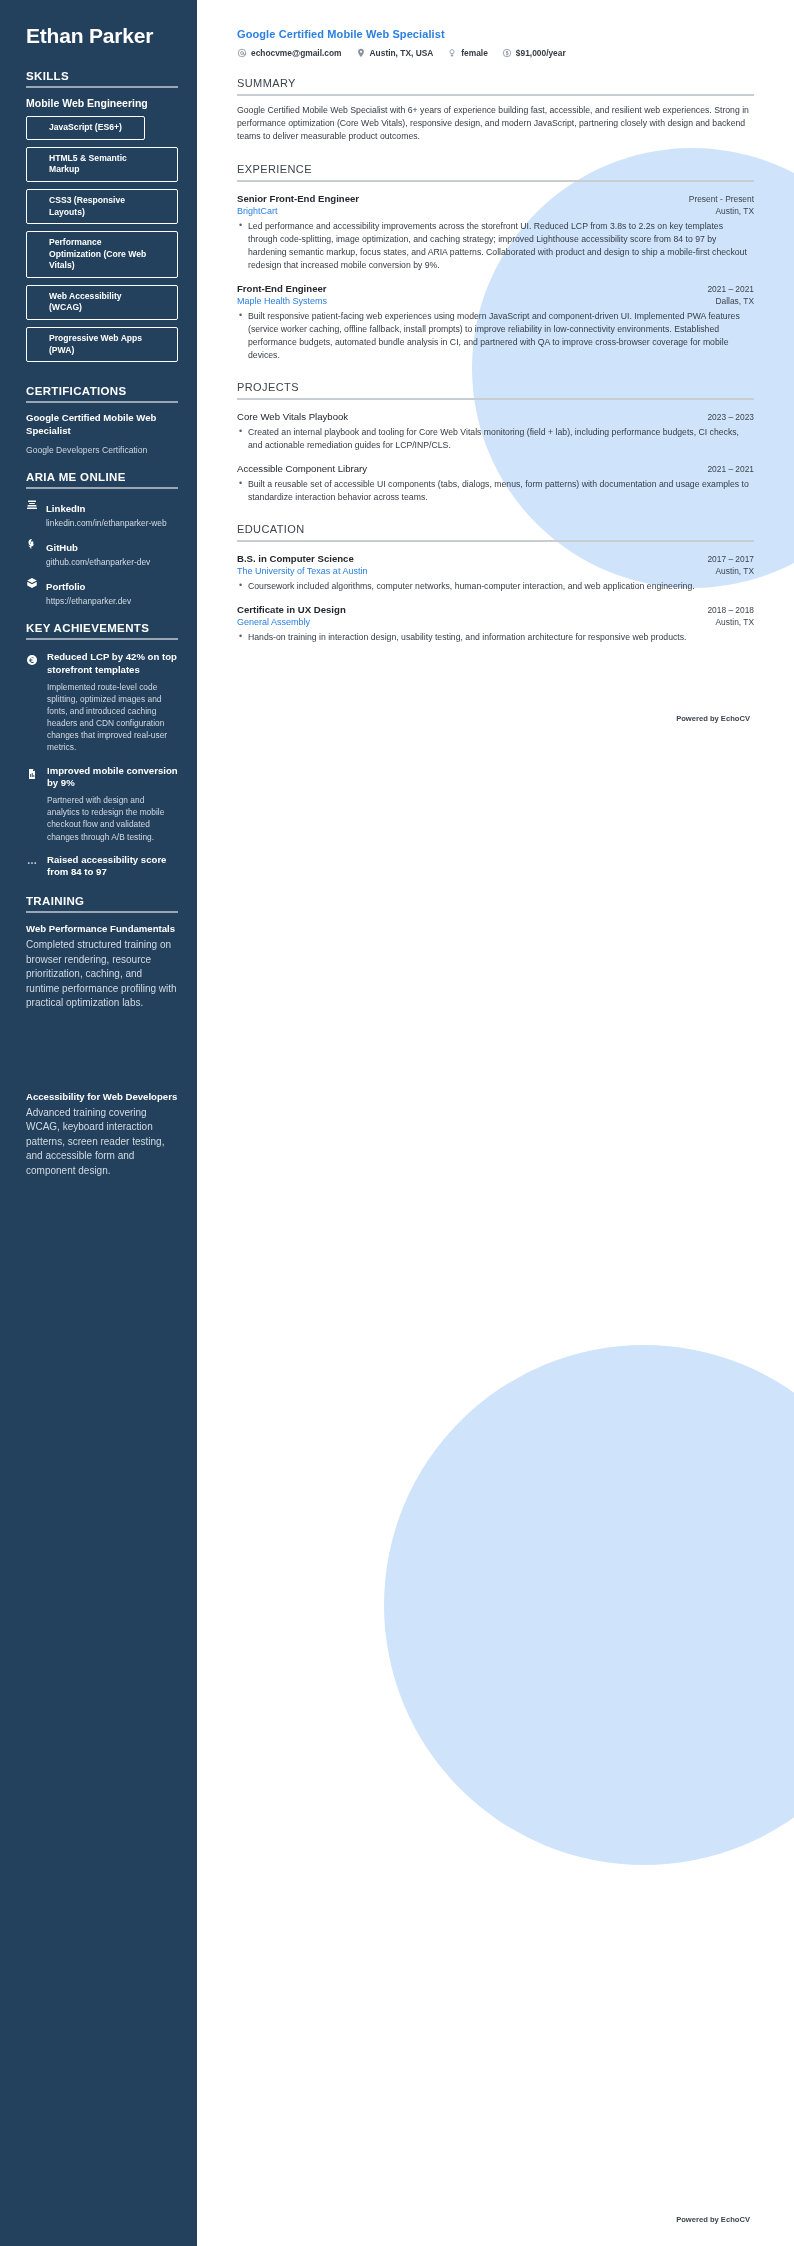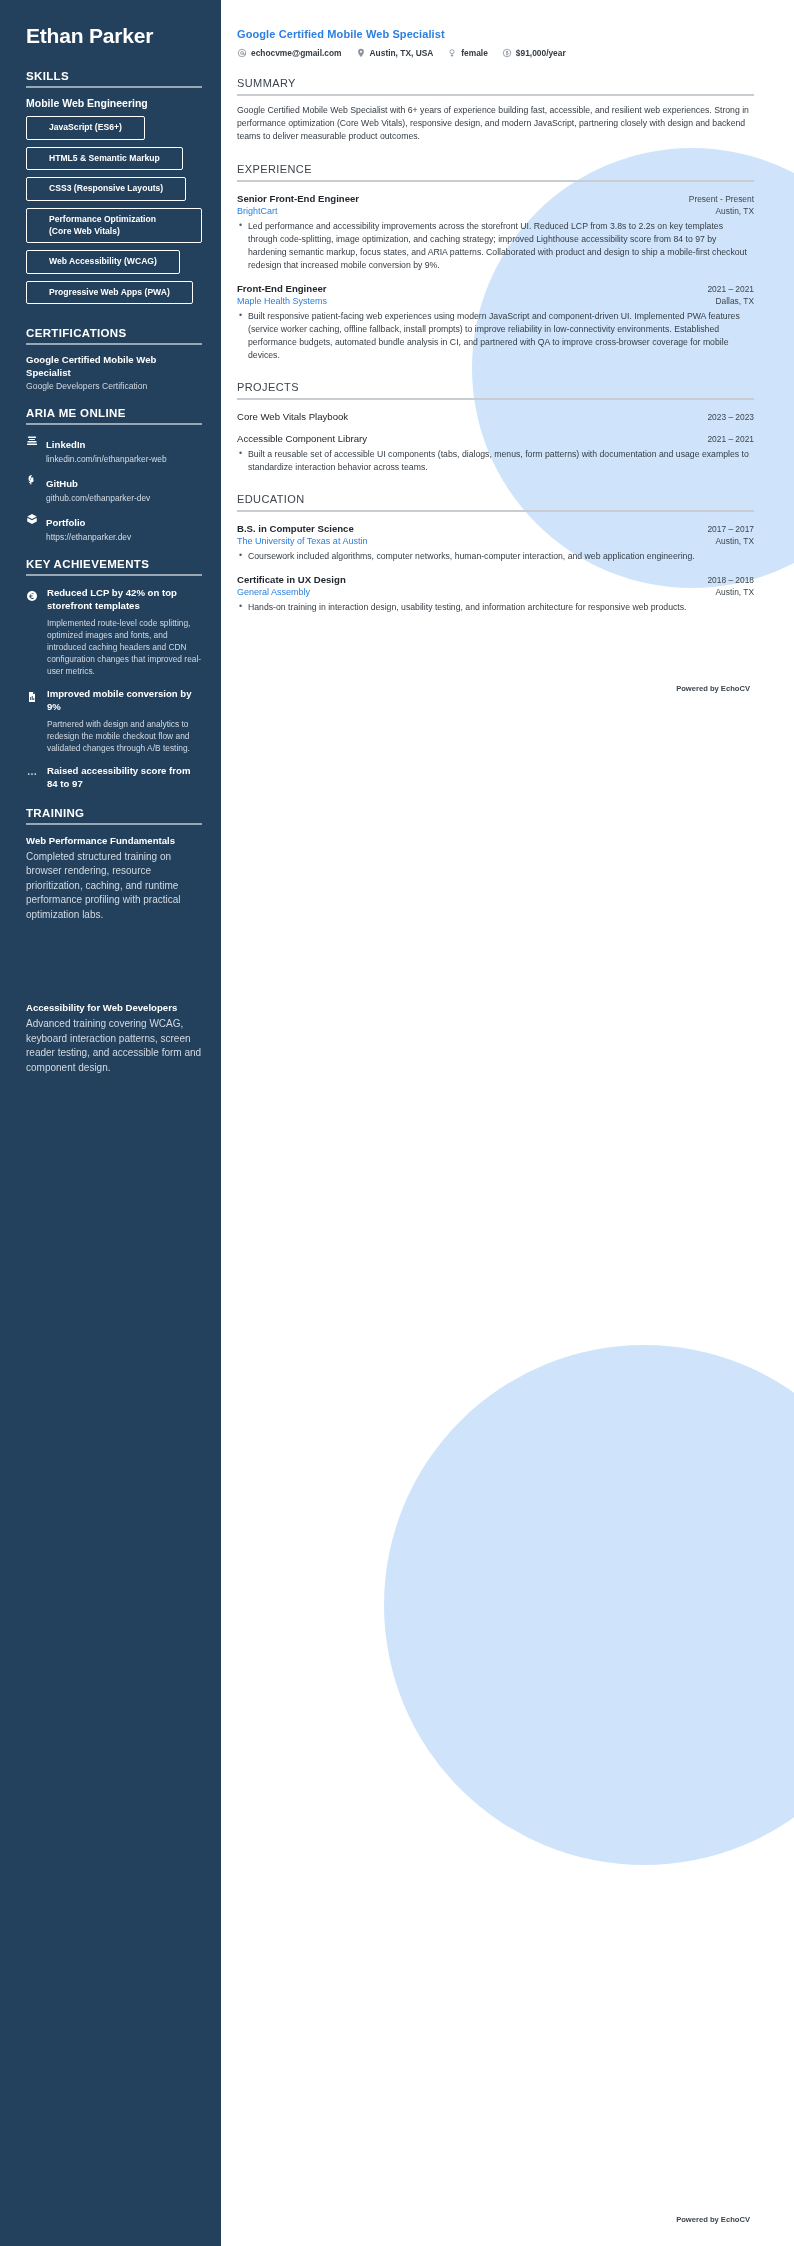--- a/index.html
+++ b/index.html
@@ -23,21 +23,21 @@
     background: #cfe4fb;
     z-index: 0;
   }
   .blob-top { right: -118px; top: 148px; width: 440px; height: 440px; }
   .blob-bottom { right: -110px; top: 1345px; width: 520px; height: 520px; }
 
   
   .sidebar {
     position: absolute;
     left: 0; top: 0;
-    width: 221px;
+    width: 197px;
     min-height: 2246px;
     background: #23405c;
     color: #ffffff;
     padding: 24px 19px 30px 26px;
     z-index: 2;
   }
   .cand-name {
     font-size: 21px;
     font-weight: bold;
     letter-spacing: -0.2px;
@@ -79,21 +79,21 @@
 
   .cert-name {
     font-size: 9.6px;
     font-weight: bold;
     color: #ffffff;
     line-height: 1.3;
   }
   .cert-issuer {
     font-size: 8.6px;
     color: #cfd8e1;
-    margin-top: 2px;
+    margin-top: 8px;
   }
 
   .link-row {
     display: flex;
     align-items: flex-start;
     margin-top: 9px;
   }
   .link-ic {
     width: 15px;
     flex: 0 0 15px;
@@ -428,20 +428,23 @@
     </div>
 
     <div class="sec-title">PROJECTS</div>
     <div class="sec-rule"></div>
 
     <div class="entry">
       <div class="entry-line">
         <span class="entry-title-plain">Core Web Vitals Playbook</span>
         <span class="entry-meta">2023 – 2023</span>
       </div>
+      <ul class="bullets">
+        <li>Created an internal playbook and tooling for Core Web Vitals monitoring (field + lab), including performance budgets, CI checks, and actionable remediation guides for LCP/INP/CLS.</li>
+      </ul>
     </div>
 
     <div class="entry">
       <div class="entry-line">
         <span class="entry-title-plain">Accessible Component Library</span>
         <span class="entry-meta">2021 – 2021</span>
       </div>
       <ul class="bullets">
         <li>Built a reusable set of accessible UI components (tabs, dialogs, menus, form patterns) with documentation and usage examples to standardize interaction behavior across teams.</li>
       </ul>

